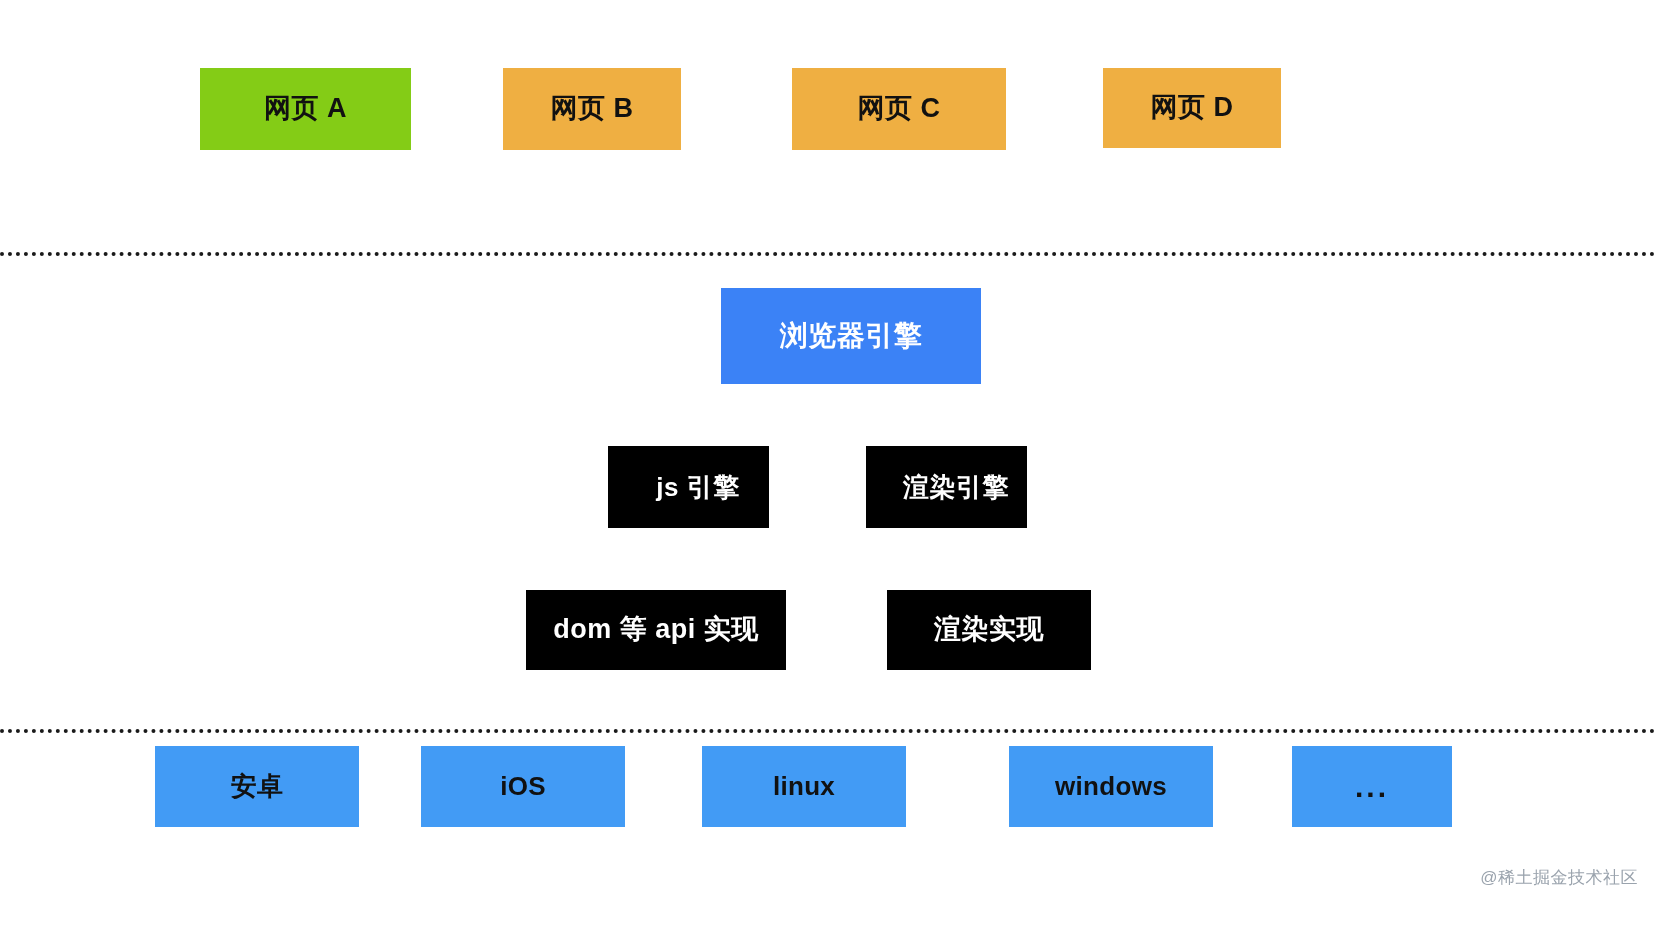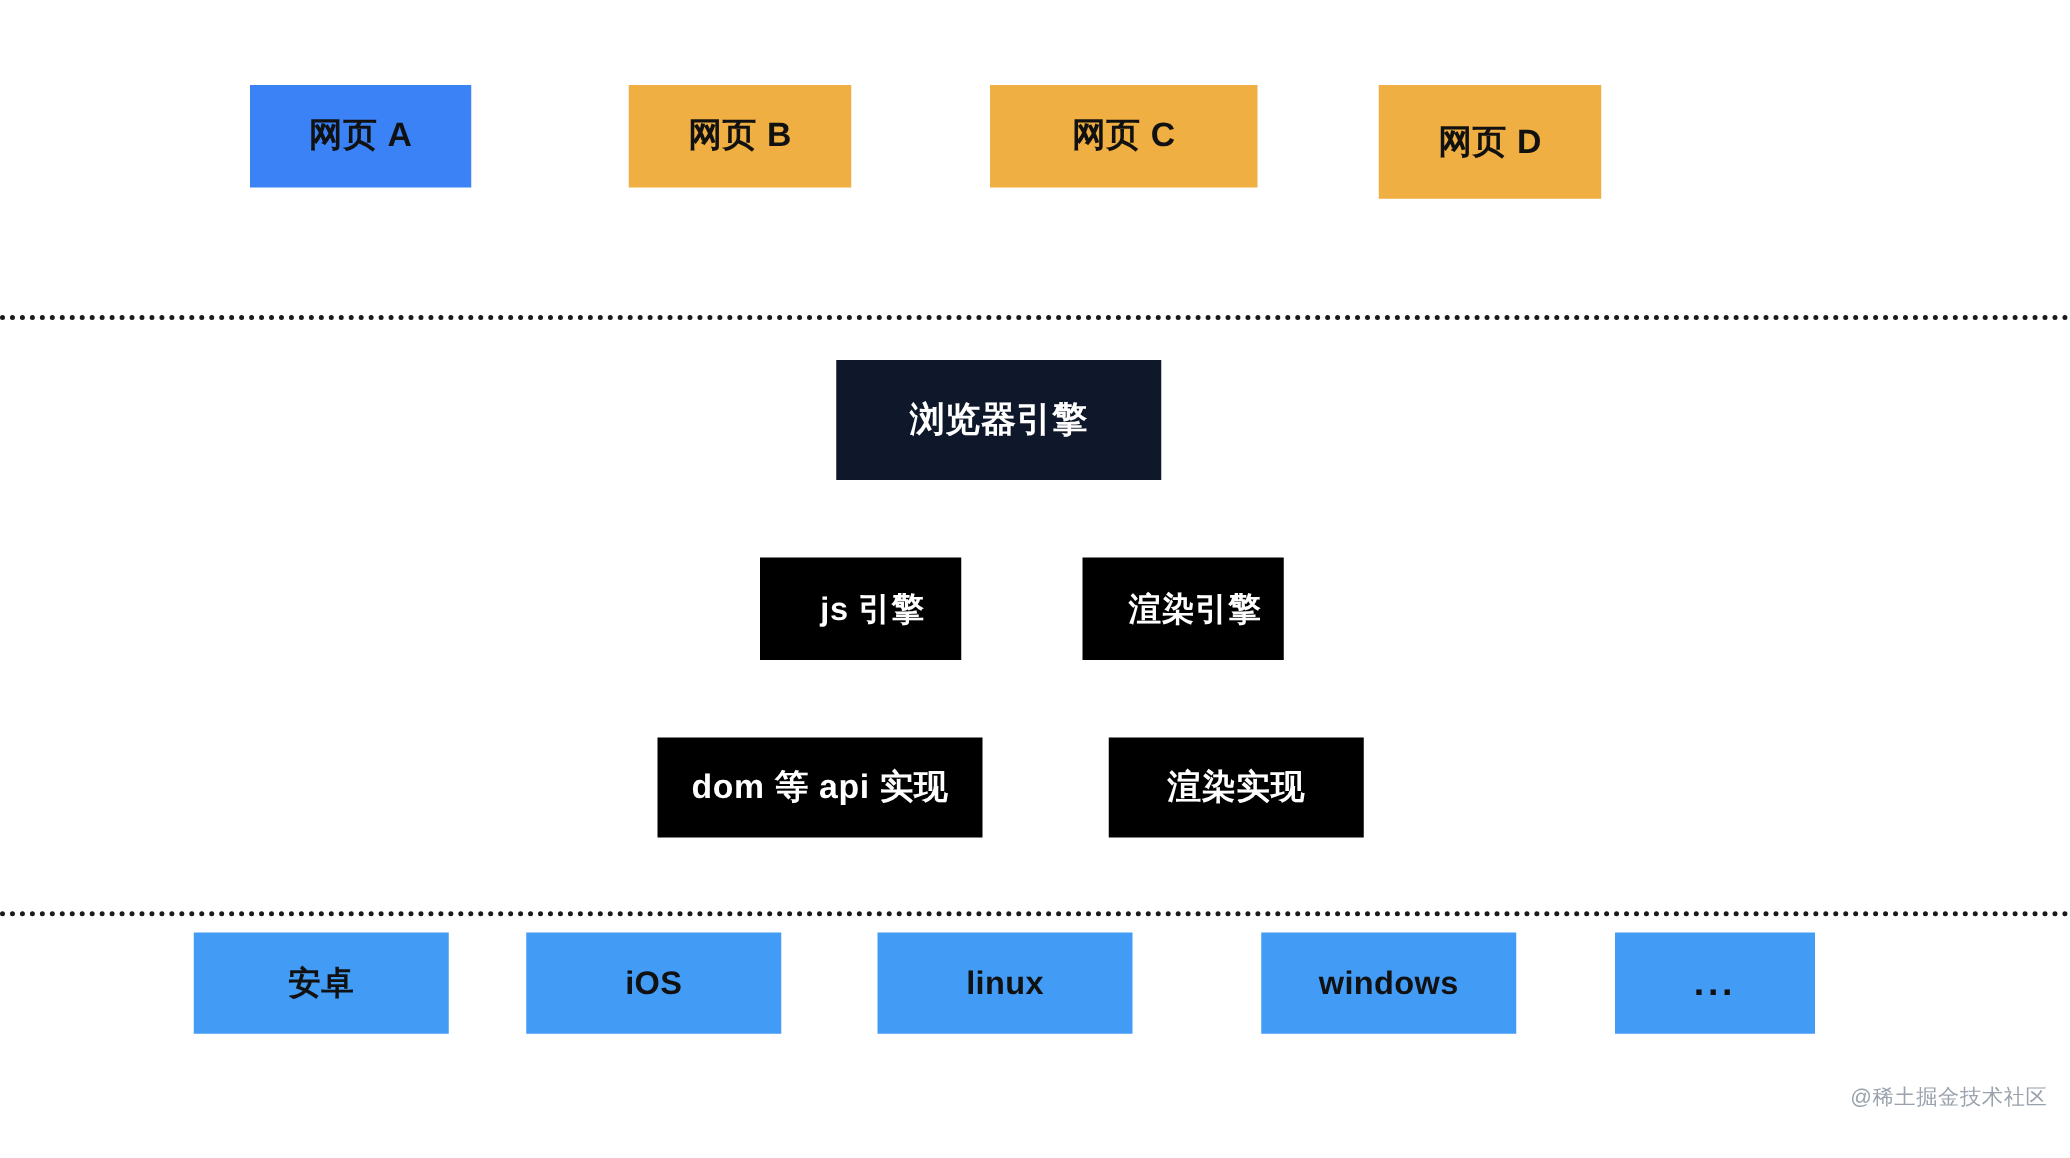--- a/index.html
+++ b/index.html
@@ -83,36 +83,36 @@
     font-weight: 400;
     letter-spacing: 0.5px;
     white-space: nowrap;
   }
 </style>
 </head>
 <body>
 
 <div id="canvas" style="background: rgb(255, 255, 255);">
 
-  <div class="node page" style="left: 200px; top: 68px; width: 177px; height: 82px; background: #3b82f6; color: rgb(17, 17, 17);">
+  <div class="node page" style="left: 200px; top: 68px; width: 211px; height: 82px; background: #84cc16; color: rgb(17, 17, 17);">
     <span>网页 A</span>
   </div>
   <div class="node page" style="left: 503px; top: 68px; width: 178px; height: 82px; background: rgb(239, 175, 66); color: rgb(17, 17, 17);">
     <span>网页 B</span>
   </div>
   <div class="node page" style="left: 792px; top: 68px; width: 214px; height: 82px; background: rgb(239, 175, 66); color: rgb(17, 17, 17);">
     <span>网页 C</span>
   </div>
-  <div class="node page" style="left: 1103px; top: 68px; width: 178px; height: 91px; background: rgb(239, 175, 66); color: rgb(17, 17, 17);">
+  <div class="node page" style="left: 1103px; top: 68px; width: 178px; height: 80px; background: rgb(239, 175, 66); color: rgb(17, 17, 17);">
     <span>网页 D</span>
   </div>
 
   <div class="divider" style="top: 252px; border-top-color: rgb(26, 26, 26);"></div>
 
-  <div class="node engine lvl1" style="left: 669px; top: 288px; width: 260px; height: 96px; background: #0f172a; color: rgb(255, 255, 255);">
+  <div class="node engine lvl1" style="left: 721px; top: 288px; width: 260px; height: 96px; background: #3b82f6; color: rgb(255, 255, 255);">
     <span>浏览器引擎</span>
   </div>
   <div class="node engine lvl2" style="left: 608px; top: 446px; width: 161px; height: 82px; background: rgb(0, 0, 0); color: rgb(255, 255, 255);">
     <span>js 引擎</span>
   </div>
   <div class="node engine lvl2" style="left: 866px; top: 446px; width: 161px; height: 82px; background: rgb(0, 0, 0); color: rgb(255, 255, 255);">
     <span>渲染引擎</span>
   </div>
   <div class="node engine lvl3" style="left: 502px; top: 590px; width: 260px; height: 80px; background: rgb(0, 0, 0); color: rgb(255, 255, 255); margin-left: 24px;">
     <span>dom 等 api 实现</span>

